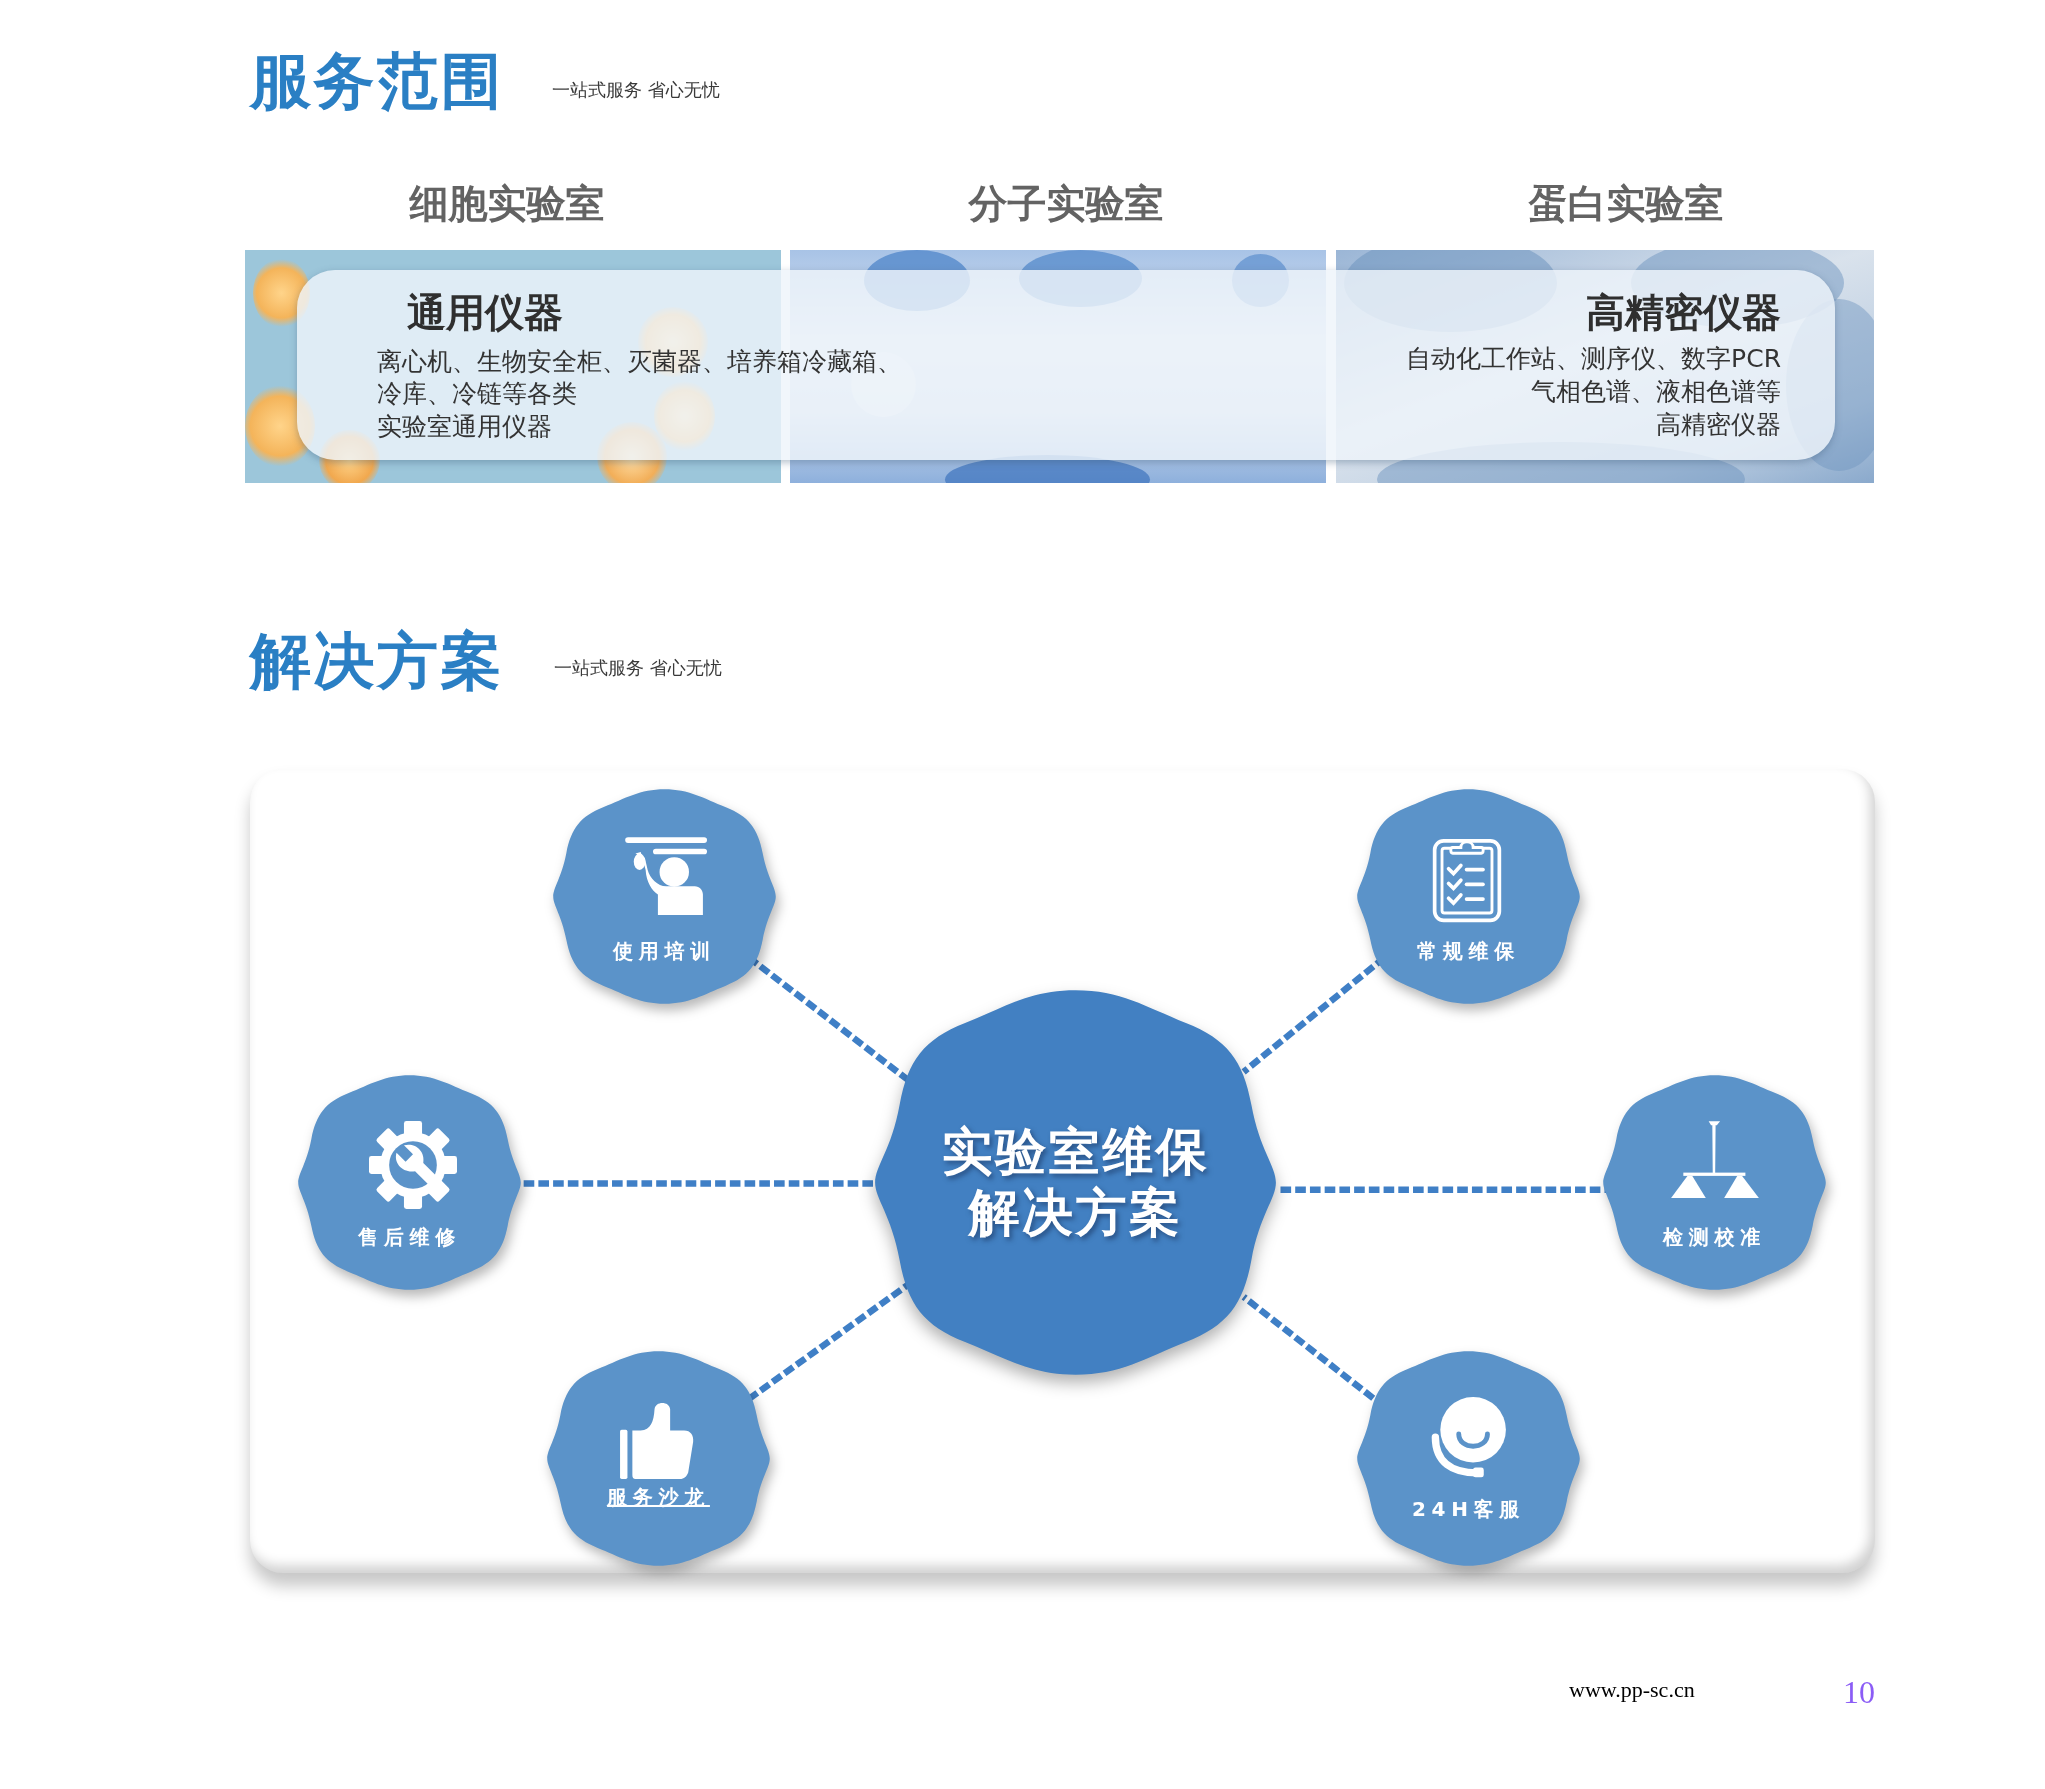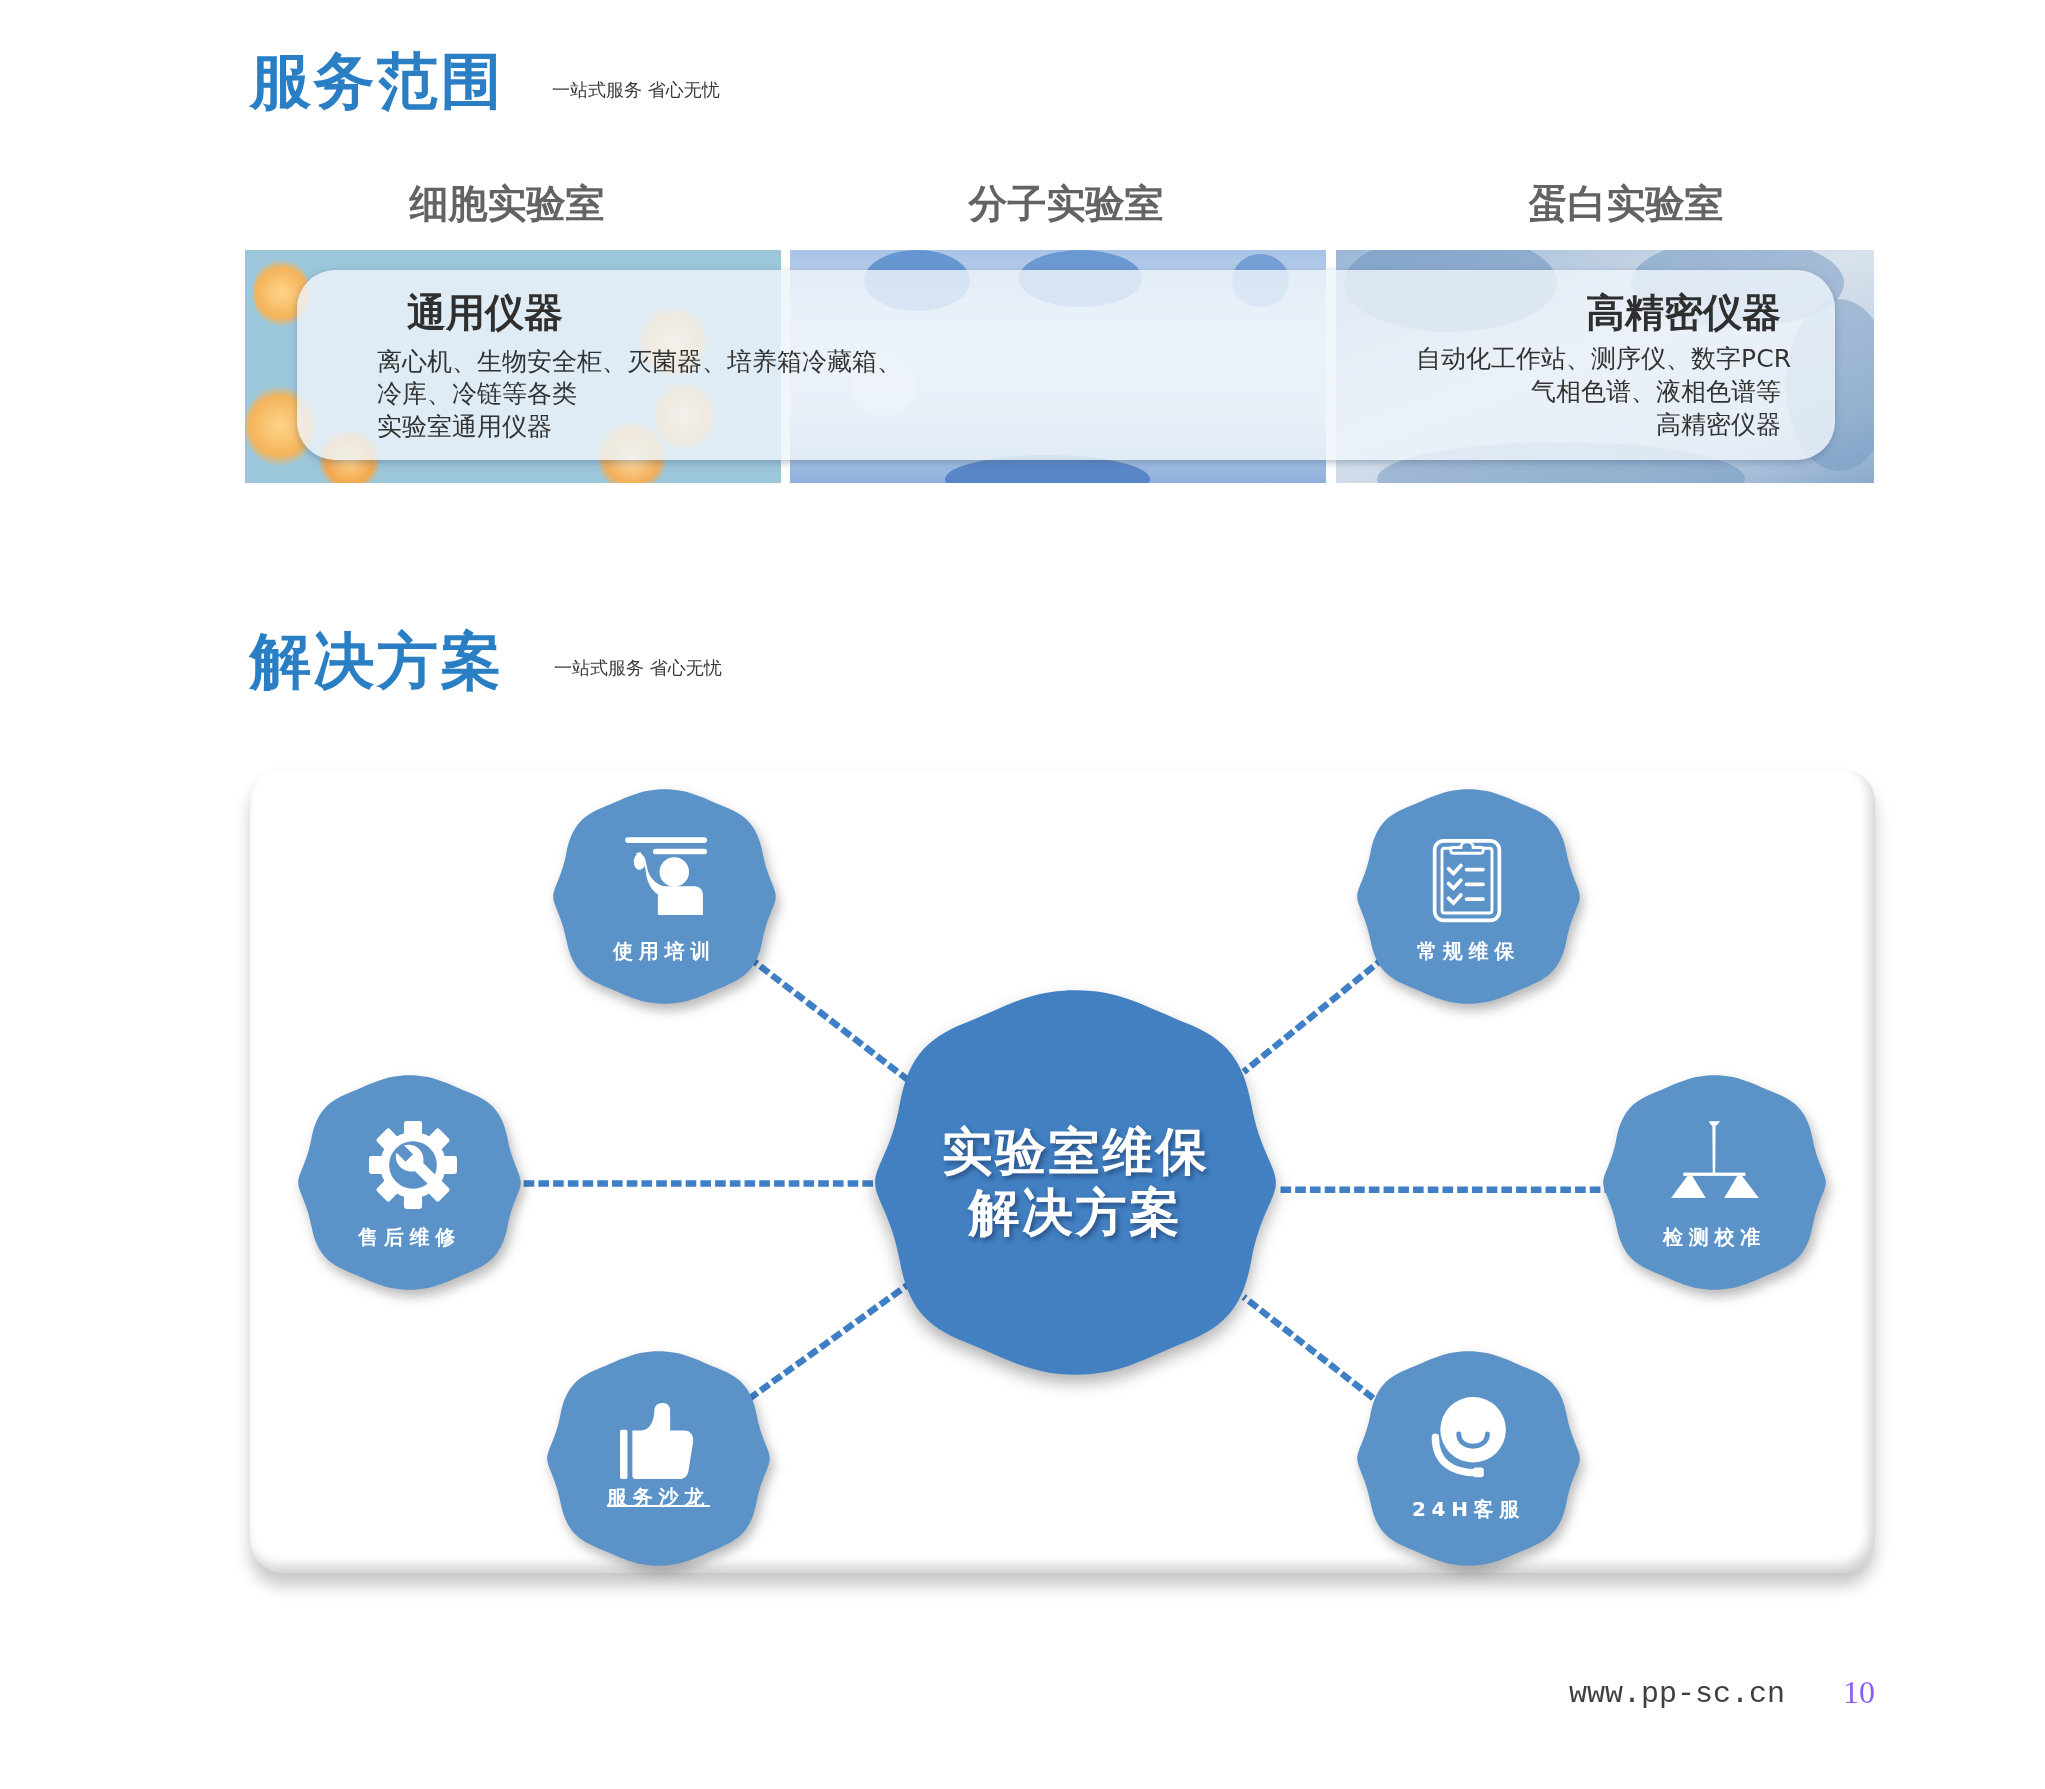--- a/index.html
+++ b/index.html
@@ -29,21 +29,21 @@
           border-radius:33px;
           box-shadow: -4.9px -7.4px 11.5px rgba(0,0,0,0.18) inset, 0 12.3px 16.4px rgba(0,0,0,0.22); }
 
   .badge { position:absolute; }
   .badge svg { position:absolute; left:0; top:0; overflow:visible; }
   .badge-label { position:absolute; left:0; width:100%; text-align:center; color:#ffffff; font-weight:bold;
                  font-size:20px; letter-spacing:5.7px; line-height:1; }
   .center-label { position:absolute; left:0; width:100%; text-align:center; color:#ffffff; font-weight:bold;
                   font-size:51px; line-height:1.2; letter-spacing:2.5px; text-shadow:2.5px 3.3px 5.7px rgba(20,40,80,0.55); }
 
-  .footer-url { position:absolute; left:1569px; top:1677px; font-family:Liberation Mono, monospace; font-size:30px; color:#404040; }
+  .footer-url { position:absolute; left:1569px; top:1677px; font-family:Liberation Serif, serif; font-size:22px; color:#000000; }
   .footer-page { position:absolute; left:1843px; top:1674px; font-family:Liberation Serif, serif; font-size:32px; color:#8b5cf6; }
 </style>
 </head>
 <body>
 
 <div class="section-title" style="left:250px;top:50px;">服务范围</div>
 <div class="section-sub" style="left:552px;top:81px;">一站式服务  省心无忧</div>
 
 <div class="lab-heading" style="left:323px;">细胞实验室</div>
 <div class="lab-heading" style="left:882px;">分子实验室</div>
@@ -72,21 +72,21 @@
 </div>
 
 <div class="frost"></div>
 
 <div class="panel-title" style="left:363px;top:293px;margin-left:44px;">通用仪器</div>
 <div class="panel-line" style="left:377px;top:349px;">离心机、生物安全柜、灭菌器、培养箱冷藏箱、</div>
 <div class="panel-line" style="left:377px;top:381px;">冷库、冷链等各类</div>
 <div class="panel-line" style="left:377px;top:414px;">实验室通用仪器</div>
 
 <div class="panel-title" style="right:278px;top:293px;text-align:right;">高精密仪器</div>
-<div class="panel-line" style="right:268px;top:346px;text-align:right;">自动化工作站、测序仪、数字PCR</div>
+<div class="panel-line" style="right:278px;top:346px;text-align:right;">自动化工作站、测序仪、数字PCR</div>
 <div class="panel-line" style="right:278px;top:379px;text-align:right;">气相色谱、液相色谱等</div>
 <div class="panel-line" style="right:278px;top:412px;text-align:right;">高精密仪器</div>
 
 <div class="section-title" style="left:250px;top:630px;">解决方案</div>
 <div class="section-sub" style="left:554px;top:659px;">一站式服务  省心无忧</div>
 
 <div class="card"></div>
 
 <svg class="abs" style="left:0;top:0;" width="2059" height="1789" viewBox="0 0 5033 4373">
   <g stroke="#3f7fc6" stroke-width="16" stroke-dasharray="26 10" fill="none">

